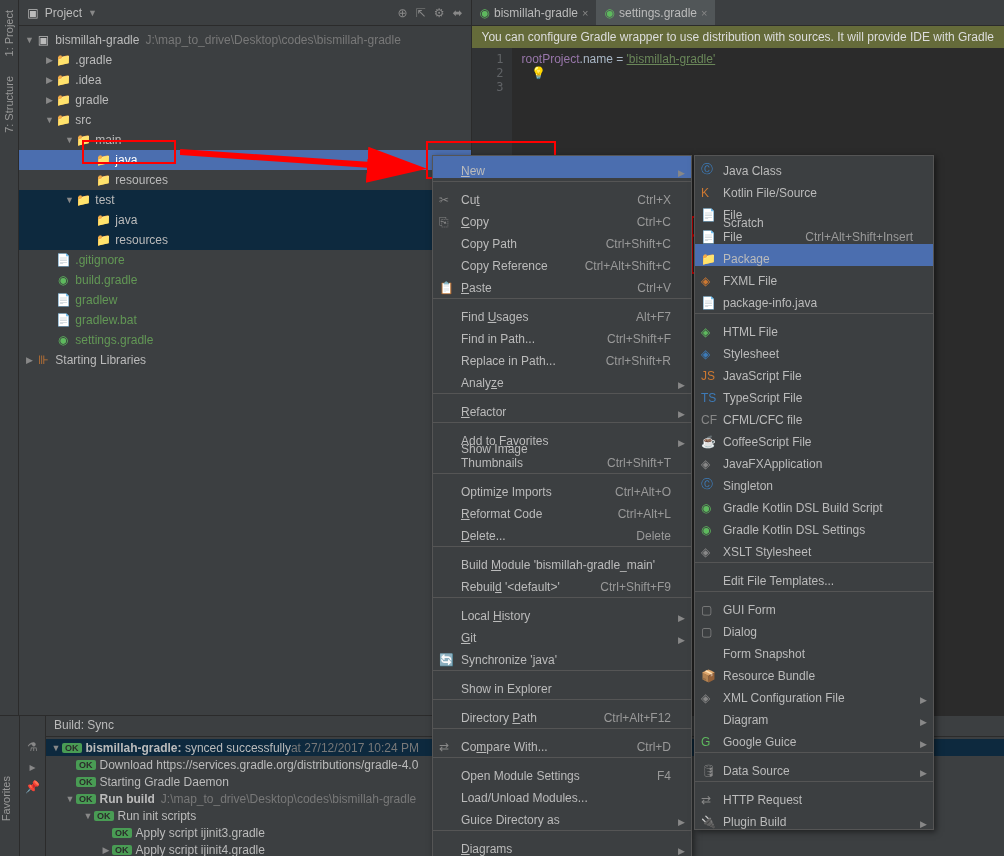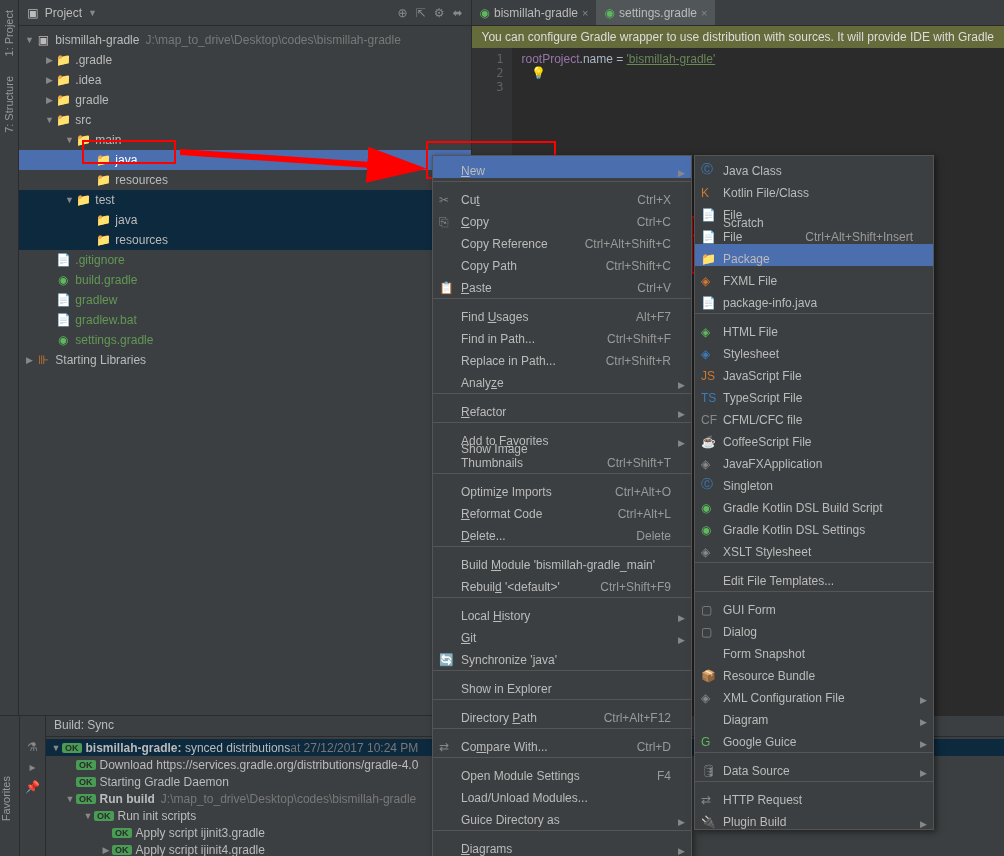--- a/index.html
+++ b/index.html
@@ -207,21 +207,21 @@
     <span>⚗</span>
     <span>▸</span>
     <span>📌</span>
   </div>
   <div class="sync-content">
     <div class="sync-header">Build: Sync</div>
     <div class="sync-tree">
       <div class="sync-row sel">
         <span class="sync-chevron">▼</span>
         <span class="ok-badge">OK</span>
-        <b>bismillah-gradle:</b>&nbsp;<span>synced distributions</span>
+        <b>bismillah-gradle:</b>&nbsp;<span>synced successfully</span>
         <span style="color:#787878;">at 27/12/2017 10:24 PM</span>
       </div>
       <div class="sync-row" style="padding-left:30px">
         <span class="ok-badge">OK</span>
         <span>Download https://services.gradle.org/distributions/gradle-4.0</span>
       </div>
       <div class="sync-row" style="padding-left:30px">
         <span class="ok-badge">OK</span>
         <span>Starting Gradle Daemon</span>
       </div>
@@ -260,26 +260,26 @@
       <span class="micon">✂</span>
       <span class="label">Cu<u>t</u></span>
       <span class="shortcut">Ctrl+X</span>
     </div>
   <div class="menu-item">
       <span class="micon">⎘</span>
       <span class="label"><u>C</u>opy</span>
       <span class="shortcut">Ctrl+C</span>
     </div>
   <div class="menu-item">
+      <span class="label">Copy Path</span>
+      <span class="shortcut">Ctrl+Shift+C</span>
+    </div>
+  <div class="menu-item">
       <span class="label">Copy Reference</span>
       <span class="shortcut">Ctrl+Alt+Shift+C</span>
-    </div>
-  <div class="menu-item">
-      <span class="label">Copy Path</span>
-      <span class="shortcut">Ctrl+Shift+C</span>
     </div>
   <div class="menu-item">
       <span class="micon">📋</span>
       <span class="label"><u>P</u>aste</span>
       <span class="shortcut">Ctrl+V</span>
     </div>
   <div class="menu-sep"></div>
   <div class="menu-item">
       <span class="label">Find <u>U</u>sages</span>
       <span class="shortcut">Alt+F7</span>
@@ -379,21 +379,21 @@
 
 </div>
 
 <div class="context-menu" style="left:694px; top:155px; width:240px">
   <div class="menu-item">
       <span class="micon" style="color:#3d7bb8">Ⓒ</span>
       <span class="label">Java Class</span>
     </div>
   <div class="menu-item">
       <span class="micon" style="color:#cc7832">K</span>
-      <span class="label">Kotlin File/Class</span>
+      <span class="label">Kotlin File/Source</span>
     </div>
   <div class="menu-item">
       <span class="micon">📄</span>
       <span class="label">File</span>
     </div>
   <div class="menu-item">
       <span class="micon">📄</span>
       <span class="label">Scratch File</span>
       <span class="shortcut">Ctrl+Alt+Shift+Insert</span>
     </div>

